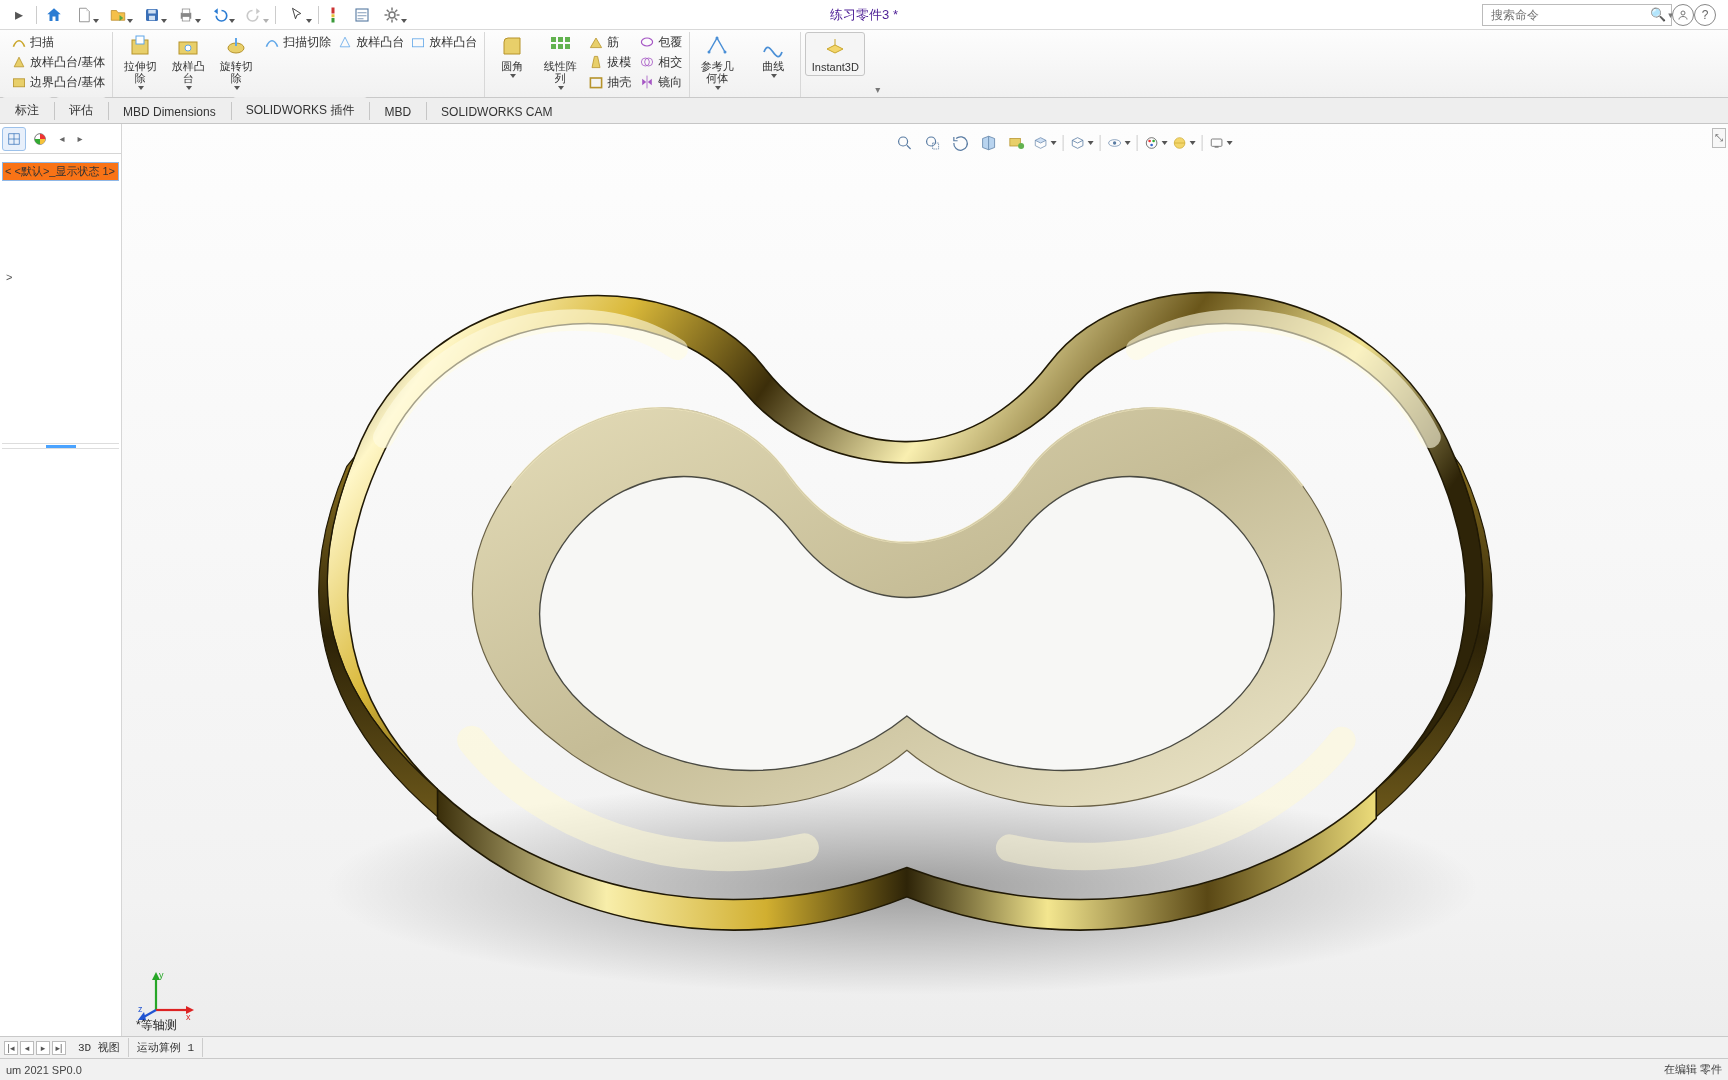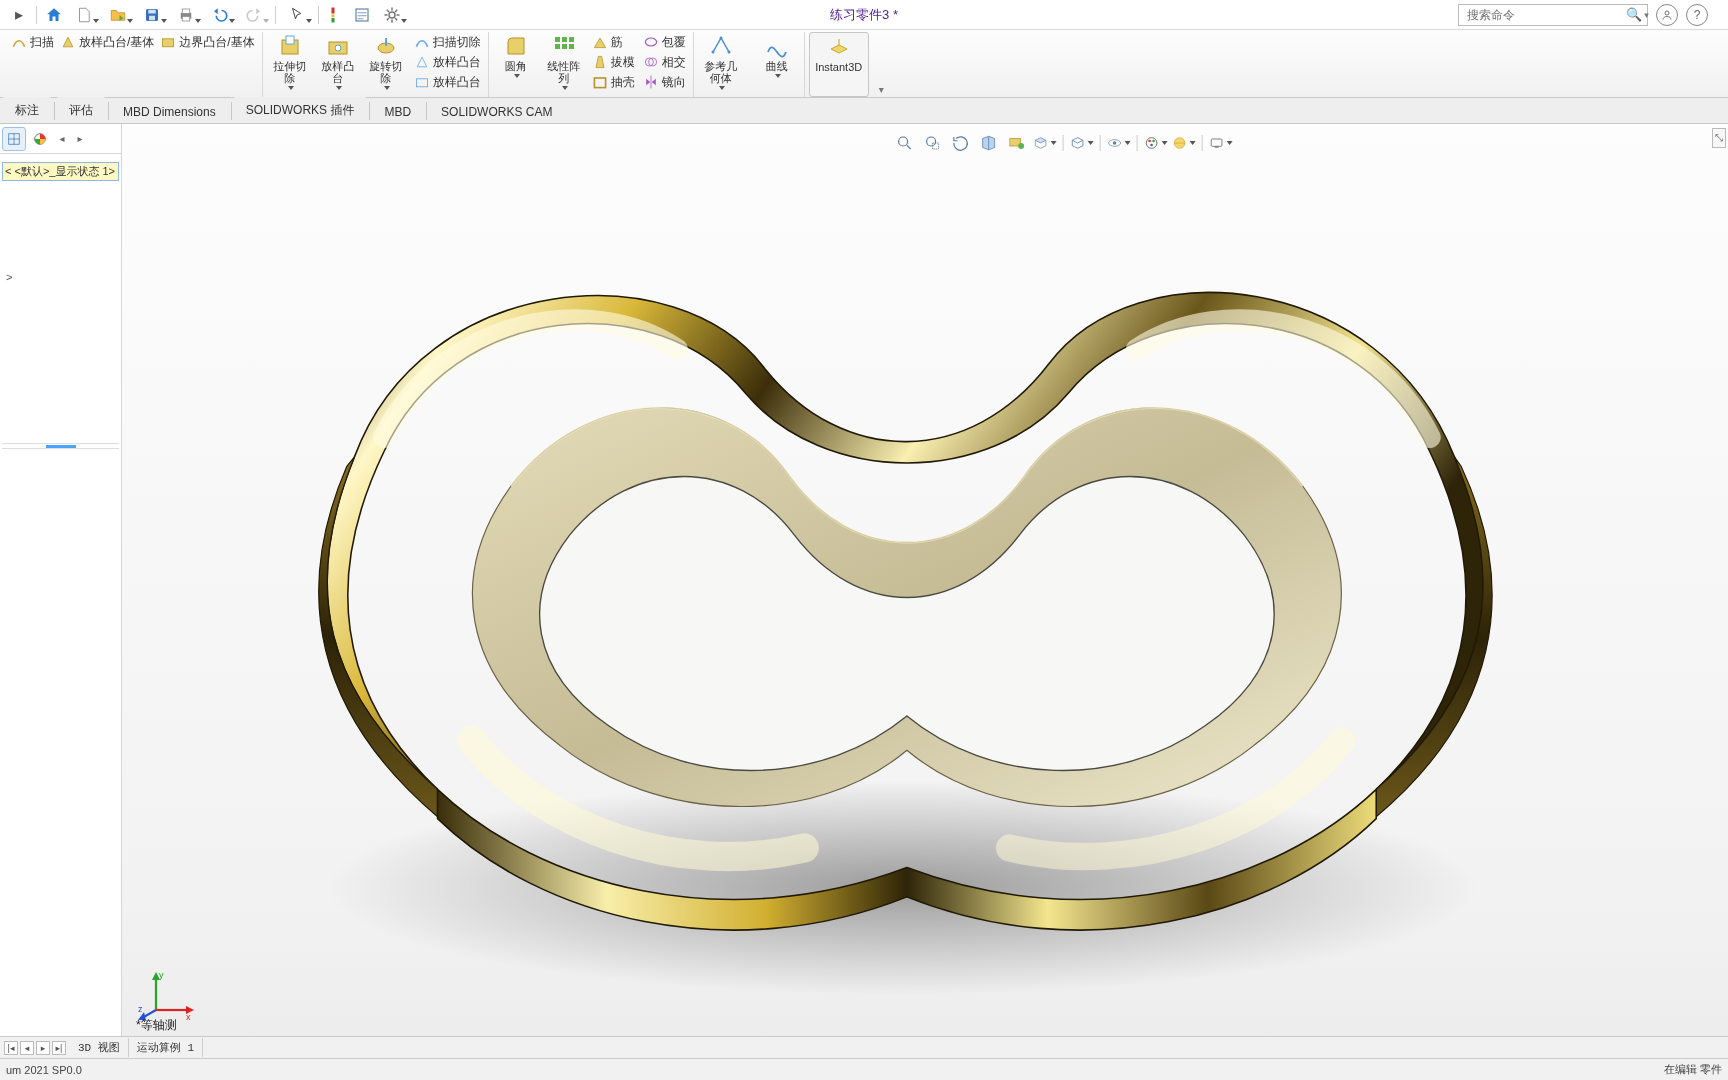--- a/index.html
+++ b/index.html
@@ -6,30 +6,30 @@
 html,body { width:1728px; height:1080px; overflow:hidden; background:#fff; }
 
 
 .qat { height:30px; display:flex; align-items:center; background:#fff; border-bottom:1px solid #d9d9d9; padding:0 6px; position:relative; }
 .qat .qat-left { display:flex; align-items:center; gap:0; }
 .qat-btn { width:26px; height:24px; display:flex; align-items:center; justify-content:center; border-radius:3px; cursor:pointer; position:relative; }
 .qat-btn.wdrop { width:34px; }
 .qat-sep { width:1px; height:18px; background:#ccc; margin:0 4px; }
 .qat-caret { position:absolute; right:2px; bottom:4px; width:0;height:0;border-left:3px solid transparent;border-right:3px solid transparent;border-top:4px solid #555; }
 .doc-title { position:absolute; left:50%; transform:translateX(-50%); font-size:13px; color:#4c1d95; }
-.qat .qat-right { margin-left:auto; display:flex; align-items:center; gap:8px; }
+.qat .qat-right { margin-left:auto; display:flex; align-items:center; gap:0; }
 .search-box { display:flex; align-items:center; border:1px solid #bbb; height:22px; width:190px; padding:0 4px; font-size:12px; color:#888; background:#fff; }
 .search-box .sicon { width:16px; height:16px; margin-right:4px; }
 .search-box input { border:none; outline:none; flex:1; font-size:12px; background:transparent; }
 .search-box .mag { color:#888; font-size:13px; margin-left:4px; }
 .circ-btn { width:22px;height:22px;border:1.5px solid #888;border-radius:50%;display:flex;align-items:center;justify-content:center;color:#666;font-size:12px;cursor:pointer; }
 
 
 .ribbon { height:68px; background:linear-gradient(#fdfdfd,#f1f1f1); border-bottom:1px solid #c9c9c9; display:flex; align-items:stretch; padding:2px 4px 0 4px; gap:0; }
-.rgroup { display:flex; flex-direction:row; justify-content:flex-start; padding:0 4px; border-right:1px solid #d8d8d8; }
+.rgroup { display:flex; flex-direction:column; justify-content:flex-start; padding:0 4px; border-right:1px solid #d8d8d8; }
 .rgroup:last-child { border-right:none; }
 .rrow { display:flex; align-items:center; gap:2px; height:20px; }
 .ritem { display:flex; align-items:center; gap:3px; padding:1px 3px; border-radius:3px; cursor:pointer; font-size:12px; color:#333; white-space:nowrap; }
 .ricon { width:16px; height:16px; display:inline-block; }
 .rbig { width:46px; display:flex; flex-direction:column; align-items:center; justify-content:flex-start; padding:2px 2px; border-radius:3px; cursor:pointer; font-size:11px; color:#333; line-height:1.1; text-align:center; gap:2px; }
 .rbig .ricon-lg { width:24px; height:24px; }
 .rbig.active { background:#f5f5f5; border:1px solid #c6c6c6; }
 .rcaret { width:0;height:0;border-left:3px solid transparent;border-right:3px solid transparent;border-top:4px solid #555;margin-left:2px; }
 
 
@@ -37,21 +37,21 @@
 .tab { padding:4px 12px; font-size:12px; color:#333; border:1px solid transparent; border-bottom:none; background:#eee; cursor:pointer; border-radius:3px 3px 0 0; margin-right:1px; }
 .tab-sep { width:1px; background:#c6c6c6; height:18px; align-self:center; margin:0 1px; }
 
 
 .main { position:relative; height:calc(1080px - 30px - 68px - 26px - 22px - 22px); display:flex; }
 .side-panel { width:122px; background:#fff; border-right:1px solid #d6d6d6; display:flex; flex-direction:column; }
 .side-tabs { height:30px; border-bottom:1px solid #d6d6d6; display:flex; align-items:center; gap:2px; padding:2px; }
 .side-tab { width:24px;height:24px;display:flex;align-items:center;justify-content:center;border-radius:3px;cursor:pointer; }
 .side-tab.active { background:#e8f0fb; border:1px solid #9cc1ea; }
 .side-body { flex:1; font-size:11px; color:#333; padding:4px 2px; overflow:hidden; }
-.state-row { background:#fef9c3; border:1px solid #8fb7e6; padding:1px 2px; font-size:11px; white-space:nowrap; overflow:hidden; margin-top:4px; }
+.state-row { background:#f97316; border:1px solid #8fb7e6; padding:1px 2px; font-size:11px; white-space:nowrap; overflow:hidden; margin-top:4px; }
 .side-caret { font-size:11px;color:#555;margin-top:90px;padding-left:4px; }
 .side-splitter { height:6px;background:#fff;border-top:1px solid #ddd;border-bottom:1px solid #ddd;margin-top:160px;position:relative; }
 .side-splitter:after{content:"";position:absolute;left:50%;top:1px;width:30px;height:3px;background:#4aa3ff;transform:translateX(-50%);}
 .viewport { flex:1; position:relative; background:linear-gradient(#fdfdfd,#f2f2f2 85%,#ededed); overflow:hidden; }
 
 
 .hud { position:absolute; top:6px; left:50%; transform:translateX(-10%); display:flex; gap:4px; align-items:center; background:rgba(255,255,255,0); padding:2px; }
 .hud-btn { width:24px;height:22px;display:flex;align-items:center;justify-content:center;cursor:pointer;border-radius:3px; }
 .hud-sep { width:1px;height:16px;background:#ccc;margin:0 2px; }
 
@@ -244,21 +244,21 @@
         <span class="rcaret"></span>
     </div>
     <div class="rbig">
       <svg class="ricon-lg" viewBox="0 0 24 24">
           <ellipse cx="12" cy="14" rx="8" ry="5" fill="#e8cf6a" stroke="#b6932b"></ellipse>
           <path d="M12 4v8" stroke="#5fa6e8" stroke-width="2"></path>
         </svg>
       <span>旋转切除</span>
         <span class="rcaret"></span>
     </div>
-    <div style="display:flex;flex-direction:column">
+    <div style="display:flex;flex-direction:row">
       <div class="rrow">
           <div class="ritem">
             <svg class="ricon" viewBox="0 0 20 20">
               <path d="M3 16c4-10 10-10 14 0" fill="none" stroke="#5fa6e8" stroke-width="2"></path>
             </svg>
             <span>扫描切除</span>
           </div>
         </div>
       <div class="rrow">
           <div class="ritem">

